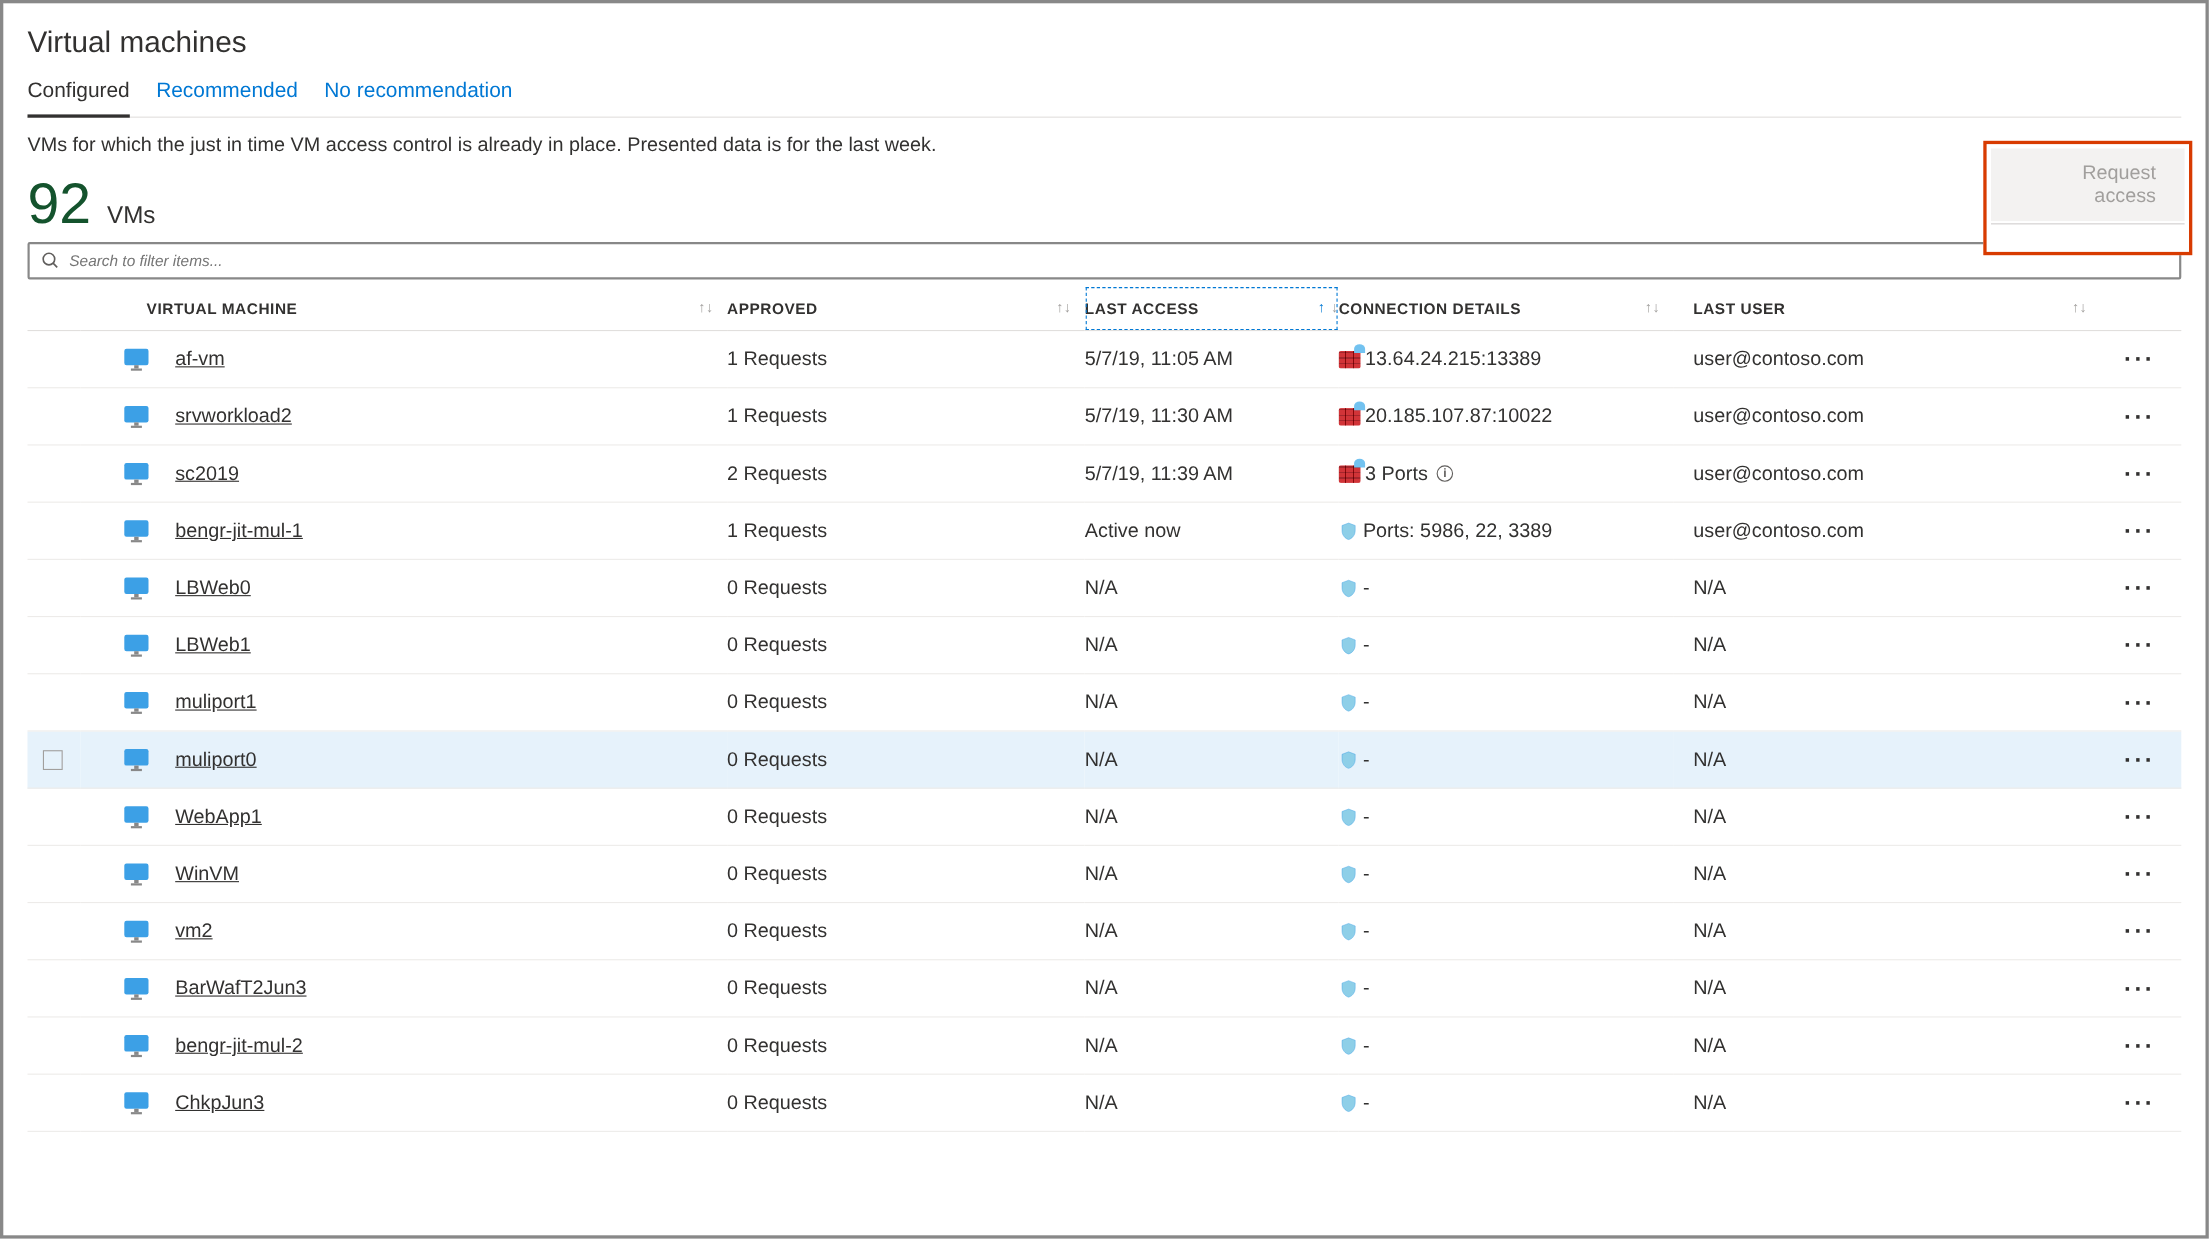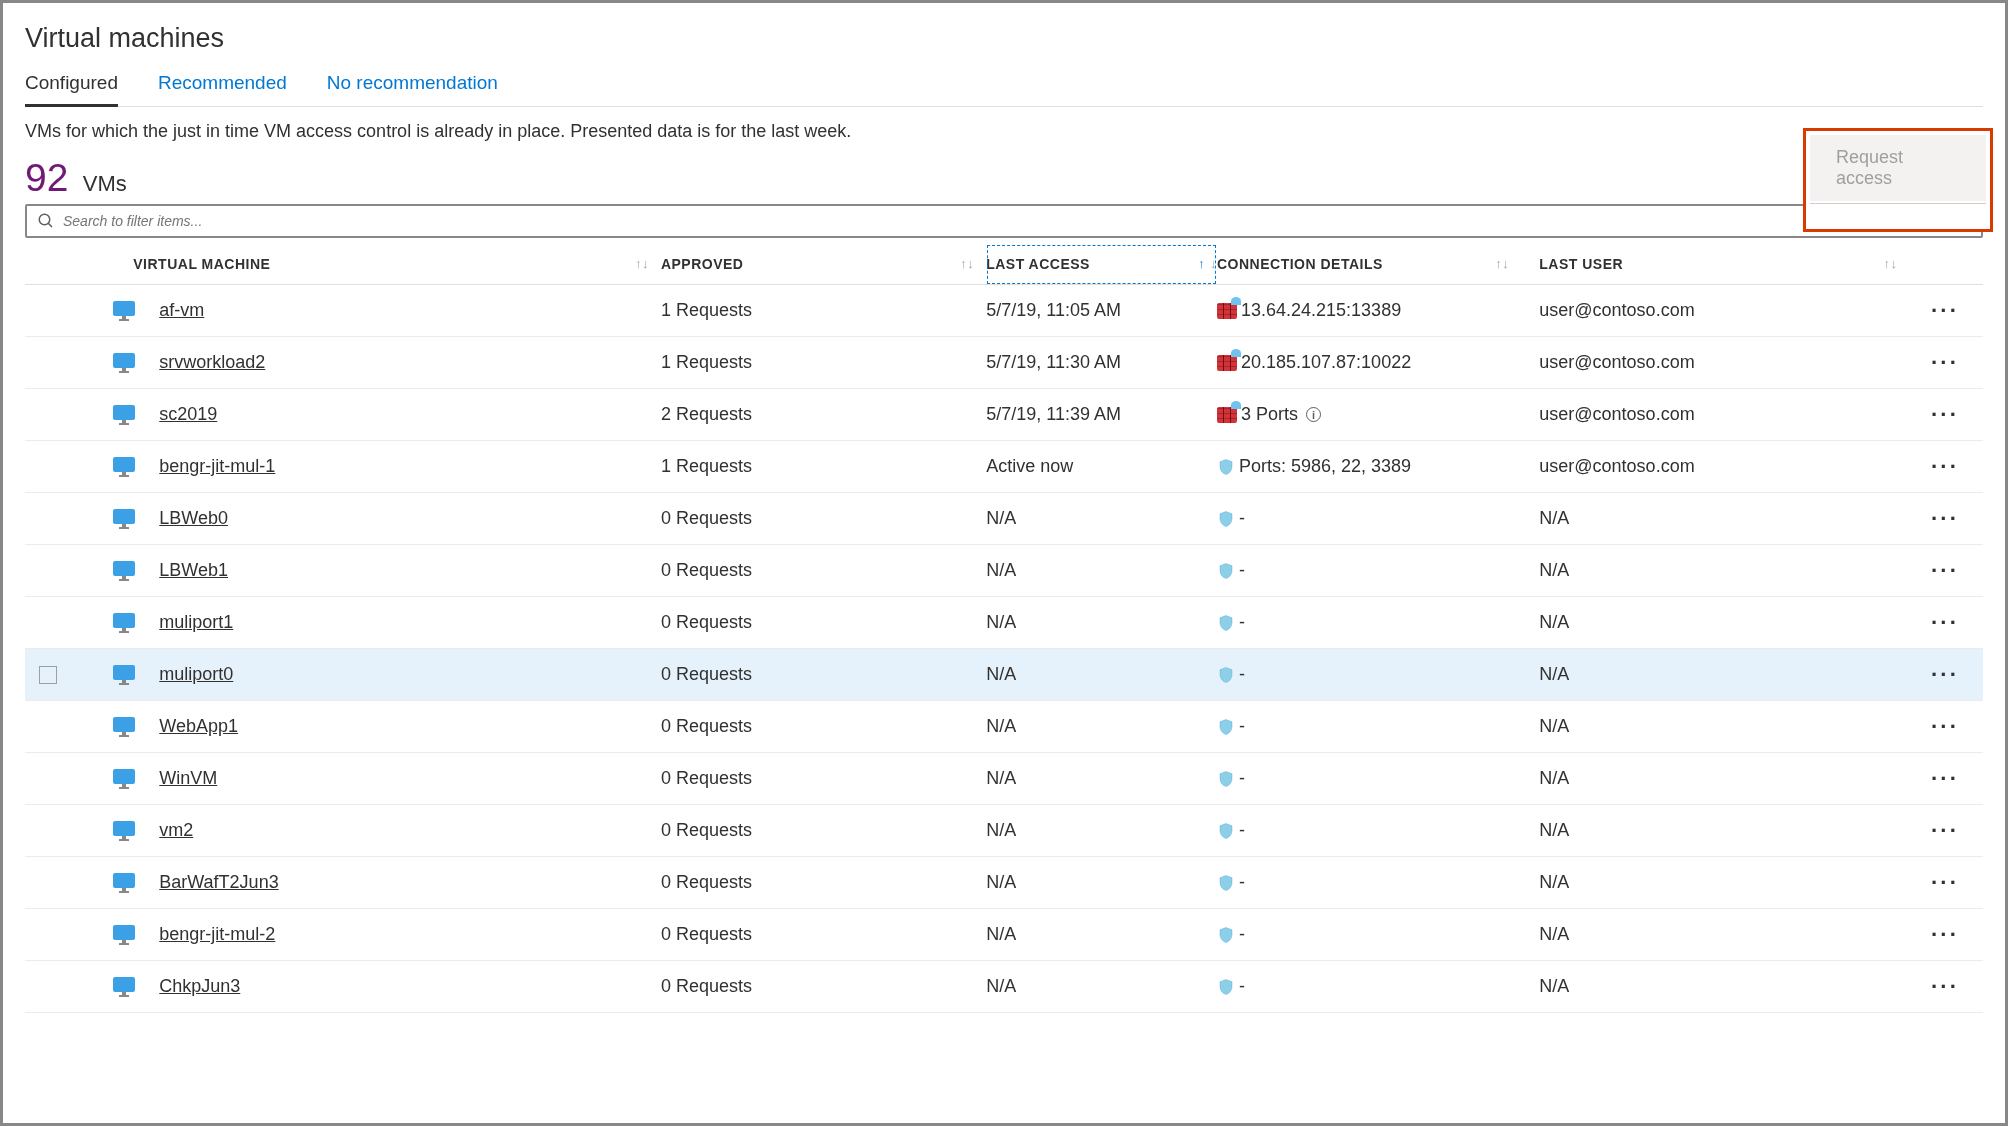--- a/index.html
+++ b/index.html
@@ -15,21 +15,21 @@
     position: relative;
   }
   .page-title {
     font-size: 27px;
     font-weight: 400;
     color: #323130;
     margin-bottom: 18px;
   }
   .tabs {
     display: flex;
-    gap: 40px;
+    gap: 24px;
     border-bottom: 1px solid #e1dfdd;
     margin-bottom: 14px;
   }
   .tab {
     padding: 0 0 10px 0;
     font-size: 19px;
     cursor: pointer;
     color: #0078d4;
     font-weight: 400;
   }
@@ -43,38 +43,38 @@
     color: #323130;
     margin-bottom: 14px;
   }
   .count-row {
     display: flex;
     align-items: baseline;
     justify-content: space-between;
     margin-bottom: 4px;
     position: relative;
   }
-  .count { font-size: 39px; font-weight: 400; color: #701a75; }
+  .count { font-size: 52px; font-weight: 400; color: #14532d; }
   .count-label { font-size: 22px; margin-left: 10px; }
   .request-btn-wrap {
     position: absolute;
     right: -10px;
     top: -28px;
     border: 3px solid #d83b01;
     padding: 4px;
     background: #fff;
   }
   .request-btn {
     background: #f3f2f1;
     color: #a19f9d;
     border: none;
     padding: 12px 26px;
     font-size: 18px;
     width: 176px;
-    text-align: left;
+    text-align: right;
     cursor: not-allowed;
     display: block;
   }
   .request-btn-under {
     height: 22px;
     border-top: 1px solid #d0cece;
     background: #fff;
     margin-top: 2px;
   }
   .filter-wrap {

